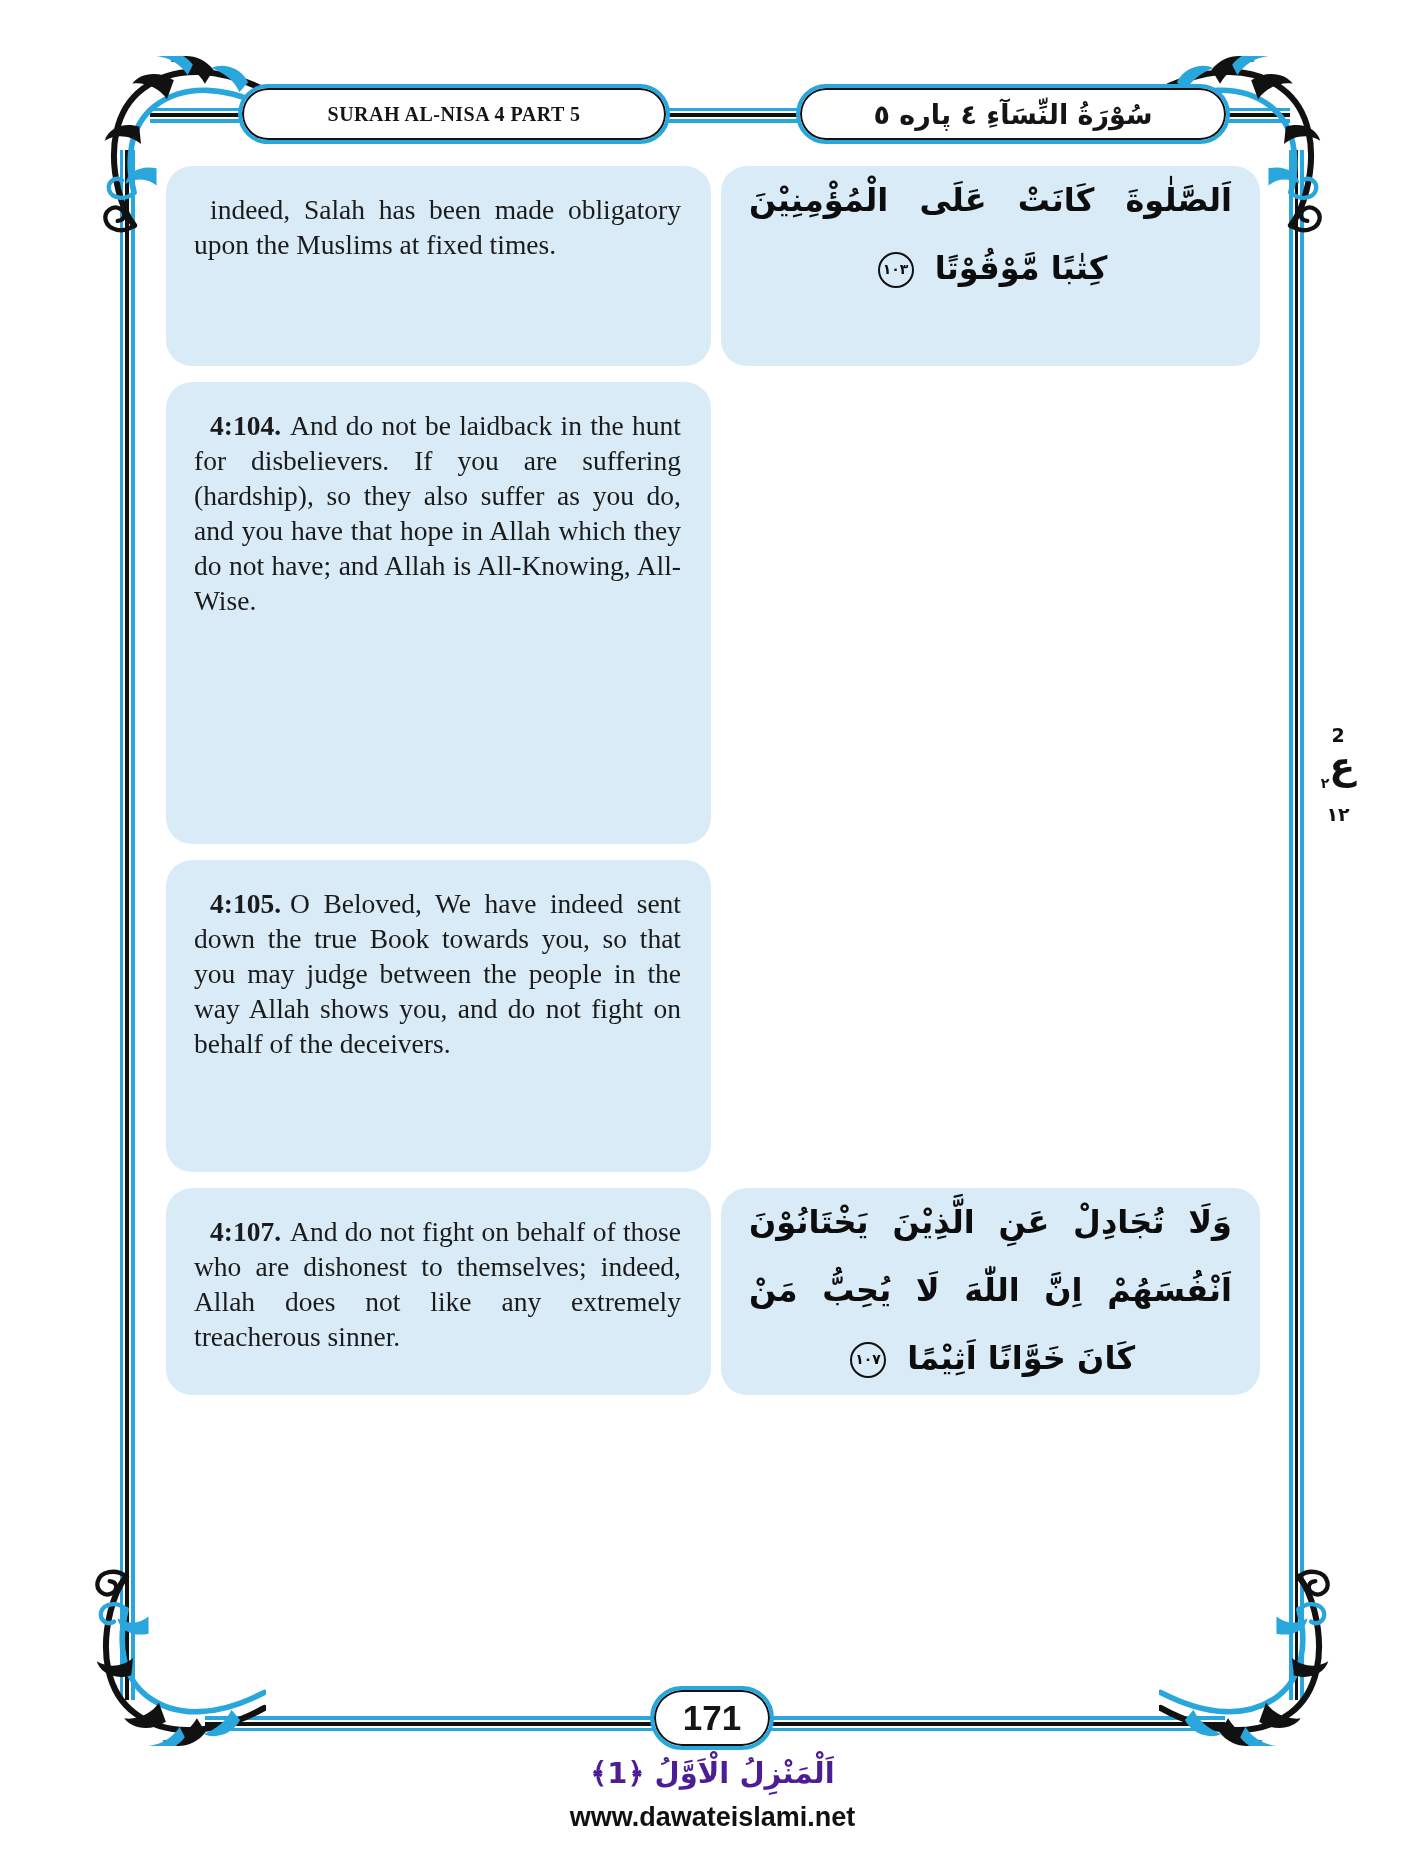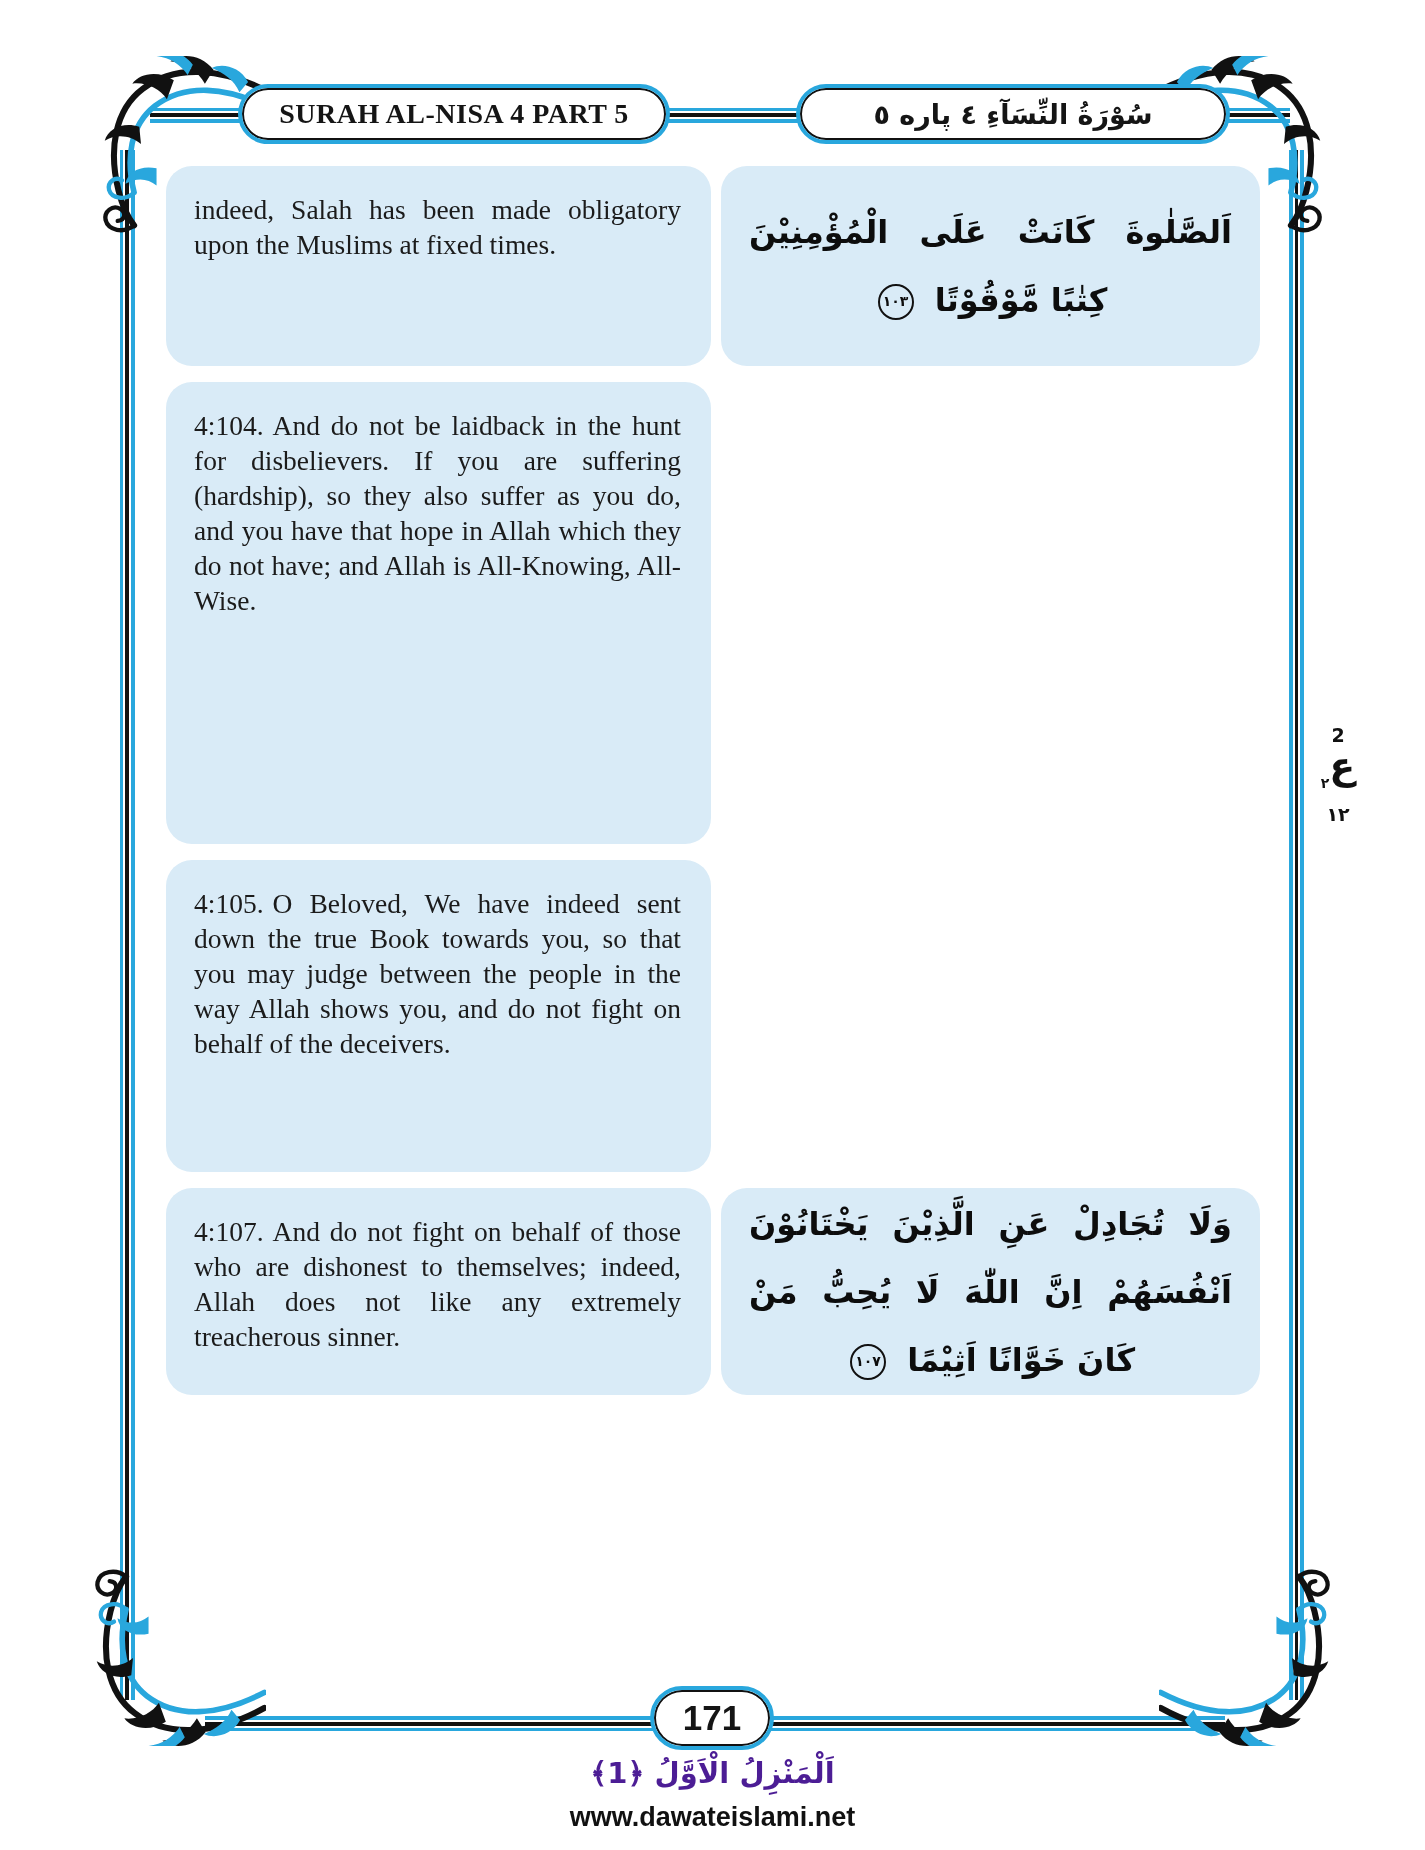--- a/index.html
+++ b/index.html
@@ -39,39 +39,39 @@
   .fl.bl{left:76px;top:1556px;transform:scaleY(-1);}
   .fl.br{left:1159px;top:1556px;transform:scale(-1,-1);}
   
   .pill{
     position:absolute;background:#fff;border:4px solid var(--accent);
     border-radius:34px;box-shadow:inset 0 0 0 2px #111;
     display:flex;align-items:center;justify-content:center;z-index:3;
   }
   .pill.h-left{left:238px;top:84px;width:432px;height:60px;}
   .pill.h-right{left:796px;top:84px;width:434px;height:60px;}
-  .h-left .t{font-weight:bold;font-size:28px;letter-spacing:.5px;font-family:"Liberation Serif",serif;}
+  .h-left .t{font-weight:bold;font-size:20px;letter-spacing:.5px;font-family:"Liberation Serif",serif;}
   .h-right .t{direction:rtl;font-family:"DejaVu Sans",sans-serif;font-weight:bold;font-size:27px;}
   
   .content{position:absolute;left:166px;top:166px;width:1094px;display:flex;flex-direction:column;gap:16px;z-index:1;}
   .row{display:flex;gap:10px;}
   .content .row:nth-child(1){height:200px;}
   .content .row:nth-child(2){height:462px;}
   .content .row:nth-child(3){height:312px;border-radius:29px;}
   .content .row:nth-child(4){height:207px;}
   .content .row:nth-child(5){height:272px;}
   .cell{background:var(--block);border-radius:26px;}
   .cell.eng{
     width:545px;font-size:27.5px;line-height:35px;text-align:justify;
     padding:26px 30px 18px 28px;color:#1b1b1b;
   }
-  .ref{font-weight:normal;}
+  .ref{font-weight:bold;margin-left:16px;}
   .ref:not(:empty){margin-right:9px;}
   .cell.ar{
-    flex:1;direction:rtl;display:flex;flex-direction:column;justify-content:center;
+    flex:1;direction:rtl;display:flex;flex-direction:column;justify-content:flex-start;
     padding:0 28px;
   }
   .artext{
     font-family:"DejaVu Sans",sans-serif;font-weight:bold;font-size:32px;
     line-height:68px;text-align:justify;text-align-last:center;color:#0d0d0d;
   }
   .vnum{
     display:inline-block;width:36px;height:36px;border:2.5px solid #111;border-radius:50%;
     font-size:14px;line-height:31px;text-align:center;vertical-align:middle;
     margin:0 10px 0 4px;background:var(--block);

